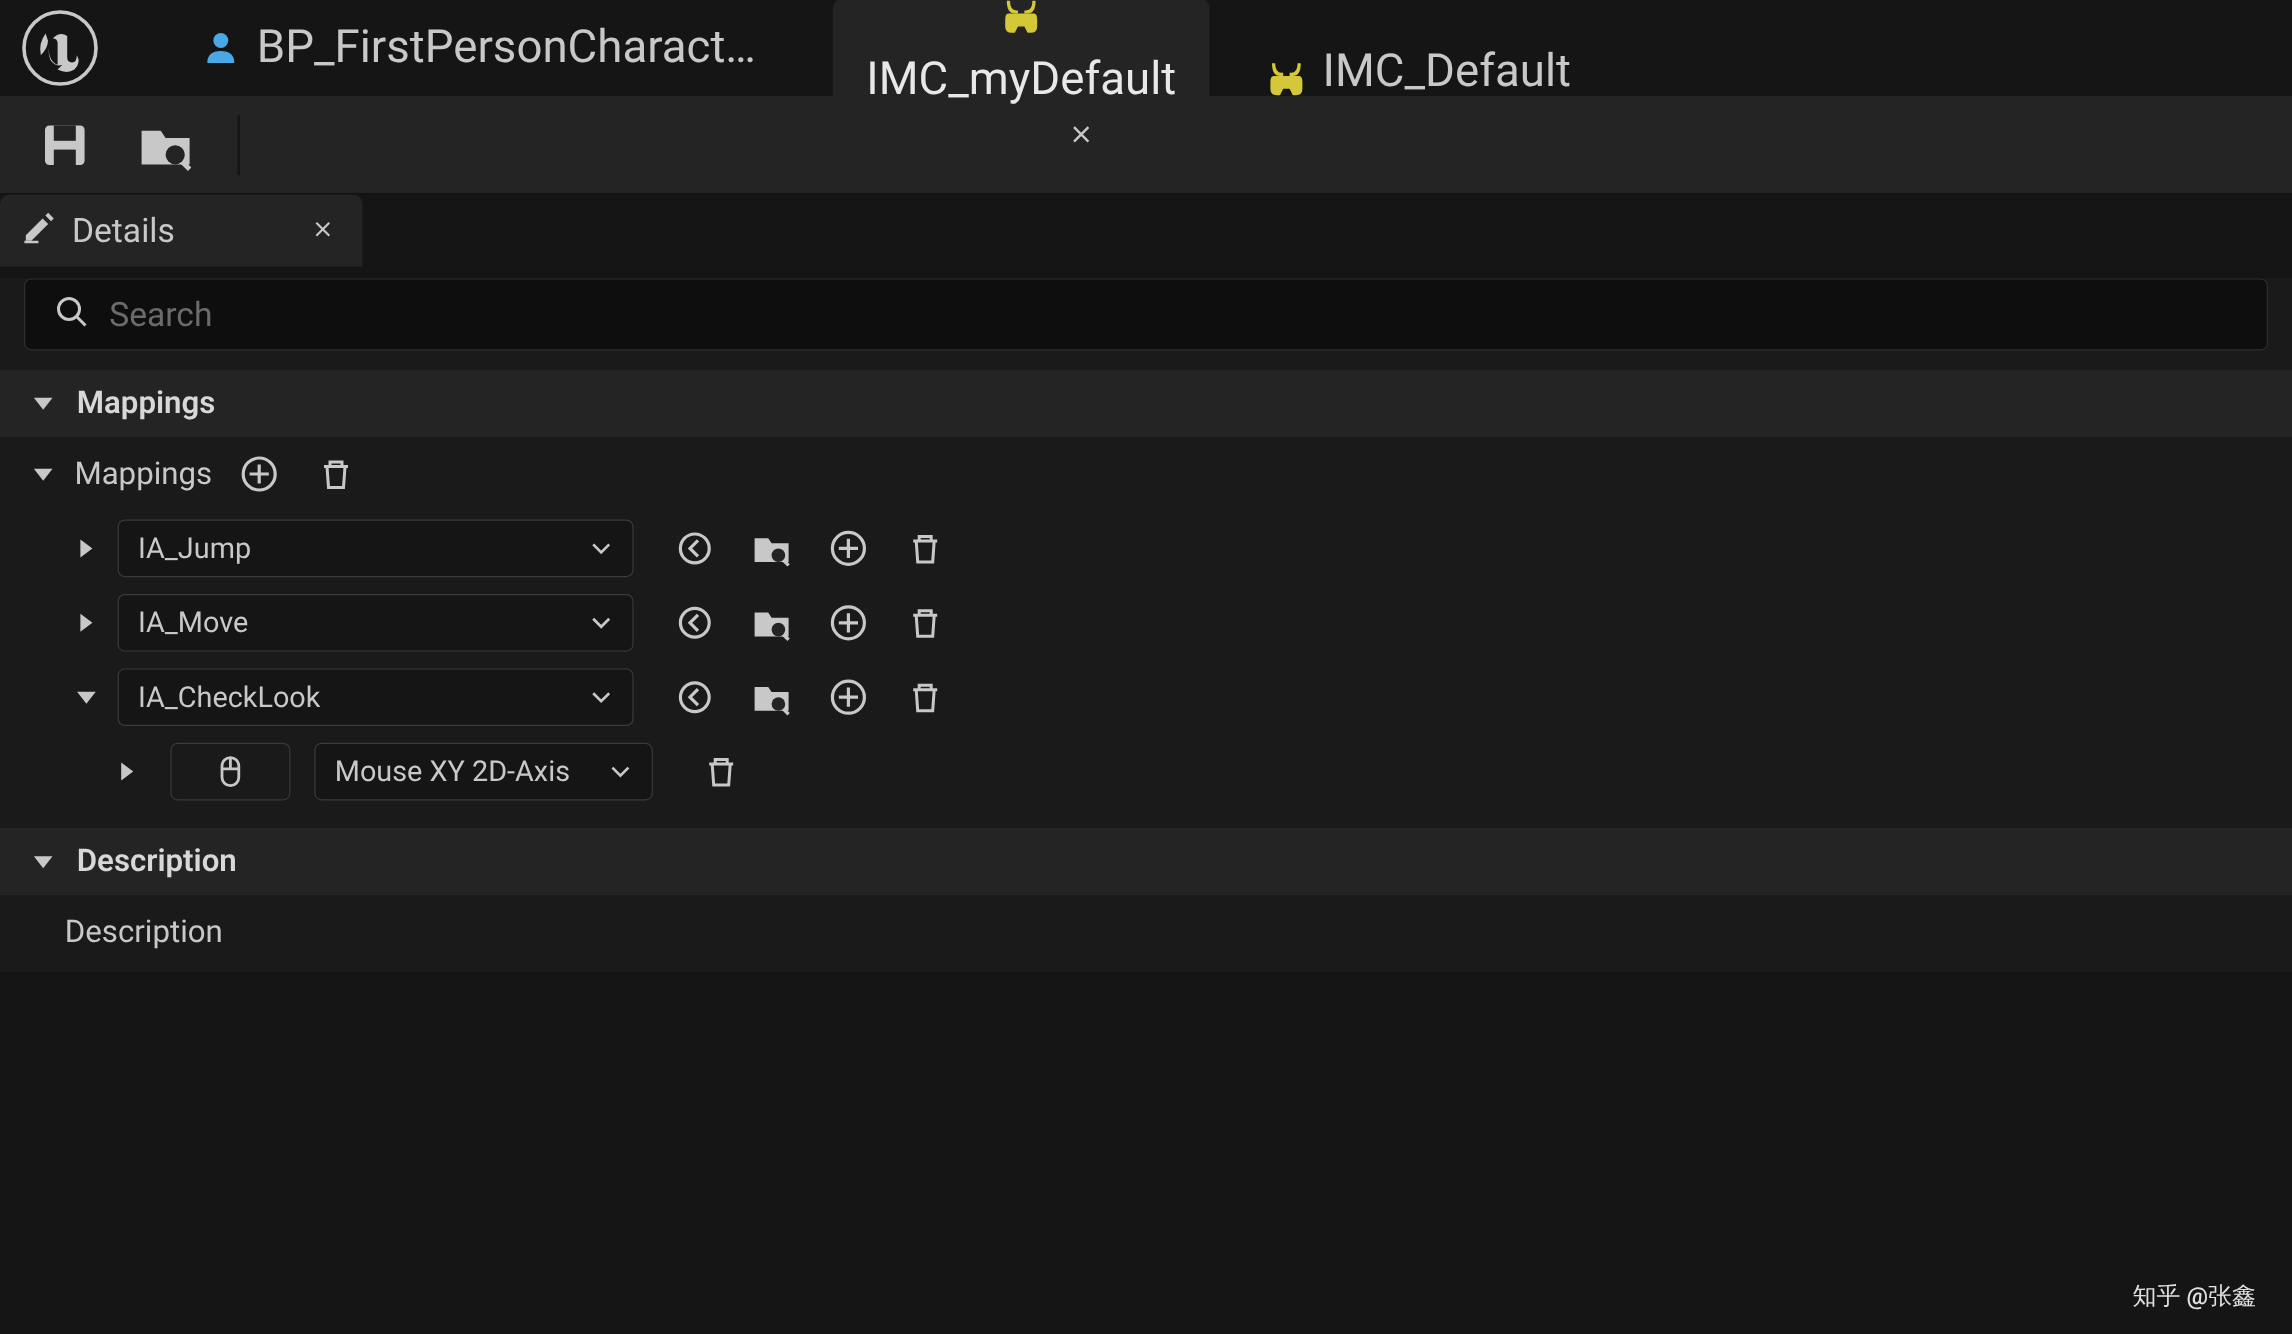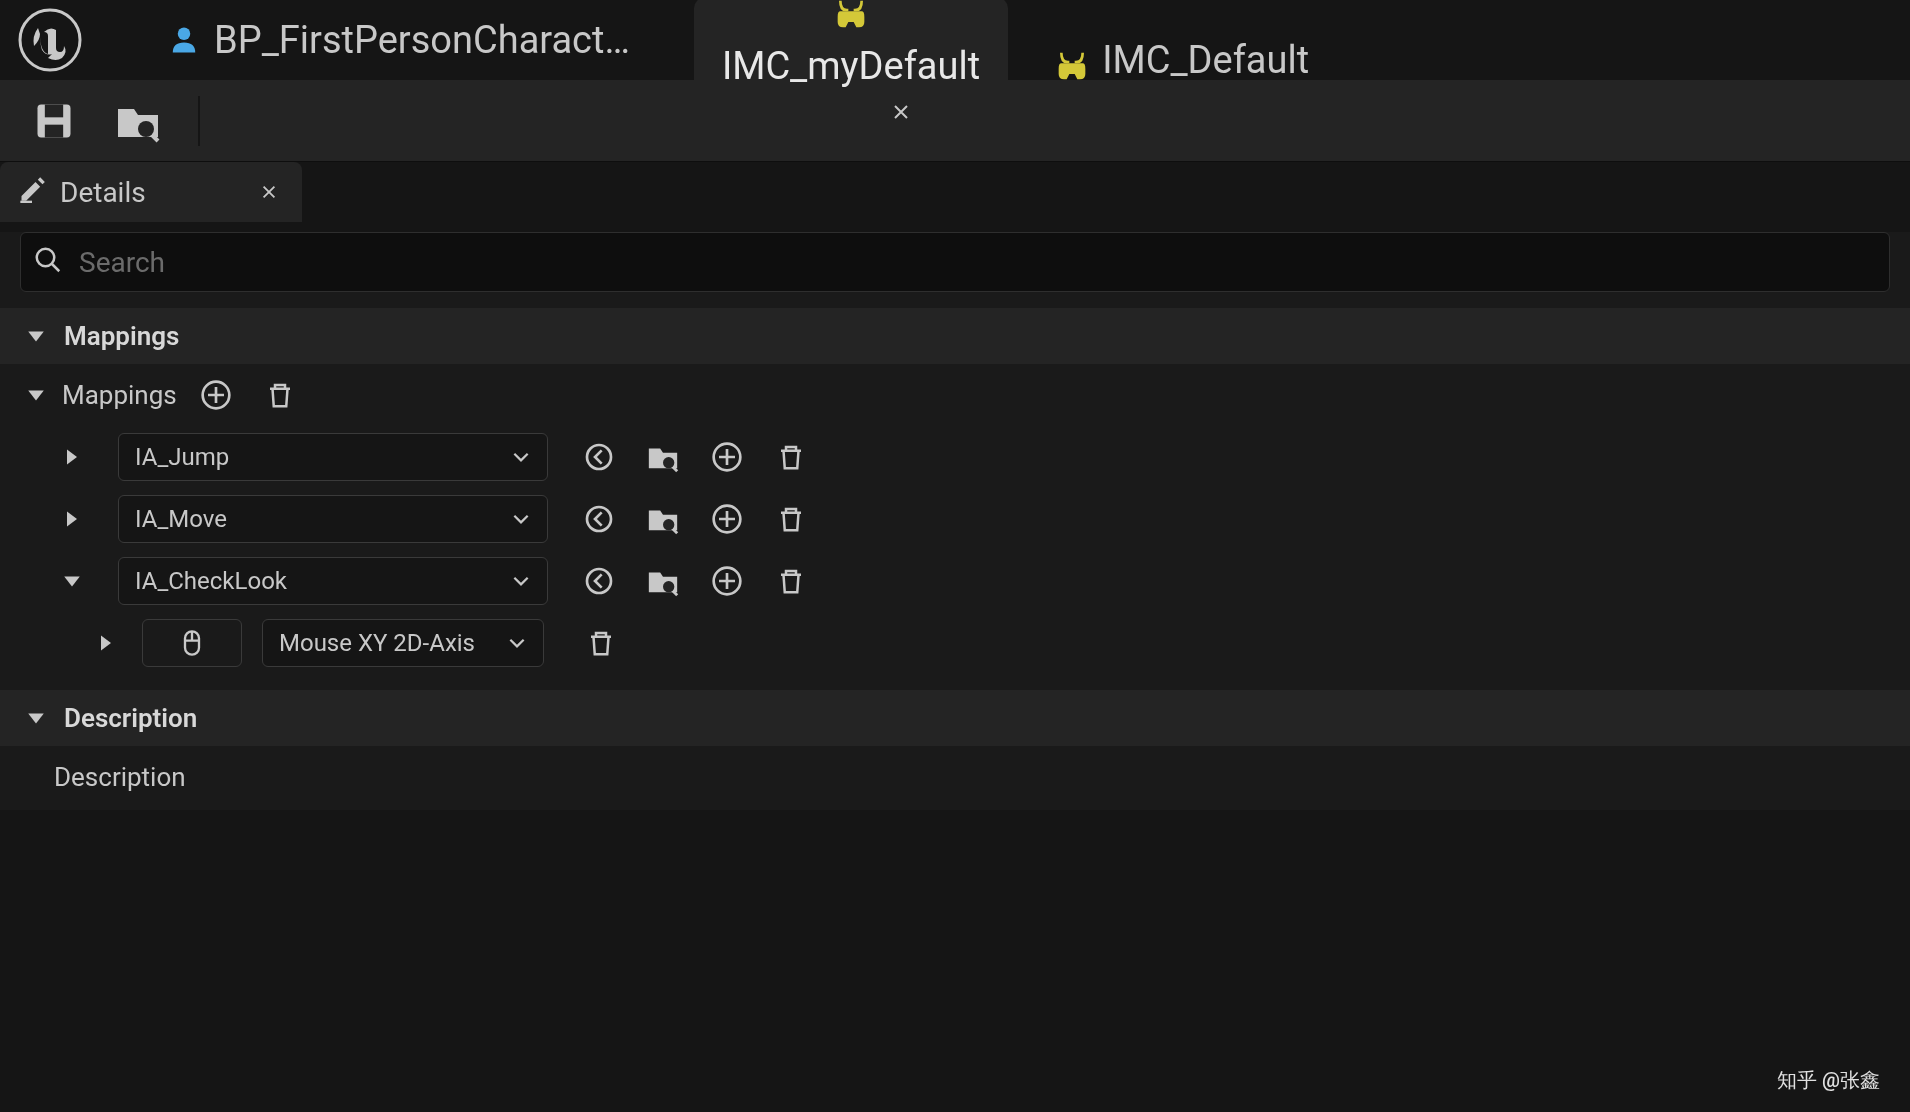--- a/index.html
+++ b/index.html
@@ -18,35 +18,35 @@
 .toolbar { display:flex; align-items:center; gap:36px; height:82px; padding:0 30px; background:#242424; border-bottom:1px solid #0e0e0e; }
 .toolbar-btn { width:48px; height:48px; display:flex; align-items:center; justify-content:center; cursor:pointer; }
 .toolbar-sep { width:2px; height:50px; background:#151515; }
 
 
 .panel-header { display:flex; align-items:center; height:60px; background:#151515; }
 .panel-tab { display:flex; align-items:center; gap:14px; height:60px; padding:0 24px 0 18px; background:#242424; font-size:28px; color:#c8c8c8; border-radius:8px 8px 0 0; }
 .panel-tab .close { font-size:26px; color:#9a9a9a; margin-left:100px; }
 
 
-.search-row { display:flex; align-items:center; height:60px; padding:0 12px; margin:10px 20px 0 20px; background:#0e0e0e; border:1px solid #2e2e2e; border-radius:6px; }
+.search-row { display:flex; align-items:center; height:60px; padding:0 24px; margin:10px 20px 0 20px; background:#0e0e0e; border:1px solid #2e2e2e; border-radius:6px; }
 .search-row input { flex:1; background:transparent; border:none; outline:none; font-size:28px; color:#c8c8c8; margin-left:16px; }
 .search-row input::placeholder { color:#6b6b6b; }
 
 
 .section-header { display:flex; align-items:center; gap:16px; height:56px; padding:0 24px; margin-top:16px; background:#242424; font-size:26px; font-weight:600; color:#d8d8d8; }
 .row { display:flex; align-items:center; height:62px; padding:0 24px; gap:14px; font-size:26px; color:#c8c8c8; }
 .row.indented { padding-left:60px; }
 .row.child { padding-left:94px; }
 
 .expand { width:24px; height:24px; display:flex; align-items:center; justify-content:center; cursor:pointer; }
 .expand svg { width:20px; height:20px; }
 
 .dropdown { display:flex; align-items:center; justify-content:space-between; height:48px; padding:0 16px; background:#151515; border:1px solid #3a3a3a; border-radius:6px; font-size:24px; color:#c8c8c8; cursor:pointer; }
-.dropdown.action { width:430px;margin-left:20px; }
+.dropdown.action { width:430px; }
 .dropdown.key { width:282px;text-align:right; }
 
 .icon-btn { width:38px; height:38px; display:flex; align-items:center; justify-content:center; cursor:pointer; }
 .icon-group { display:flex; align-items:center; gap:26px; margin-left:18px; }
 
 .key-icon-box { width:100px; height:48px; display:flex; align-items:center; justify-content:center; background:#1a1a1a; border:1px solid #3a3a3a; border-radius:6px; margin-left:10px; }
 
 .watermark { position:absolute; bottom:18px; right:30px; font-size:20px; color:#e0e0e0; font-weight:500; }
 
 .stroke { stroke:#c8c8c8; fill:none; stroke-width:2; }

